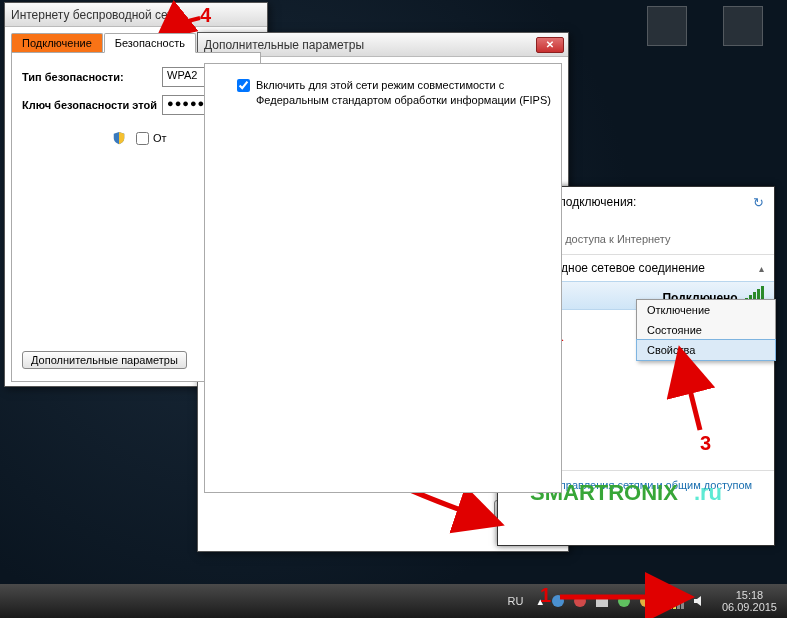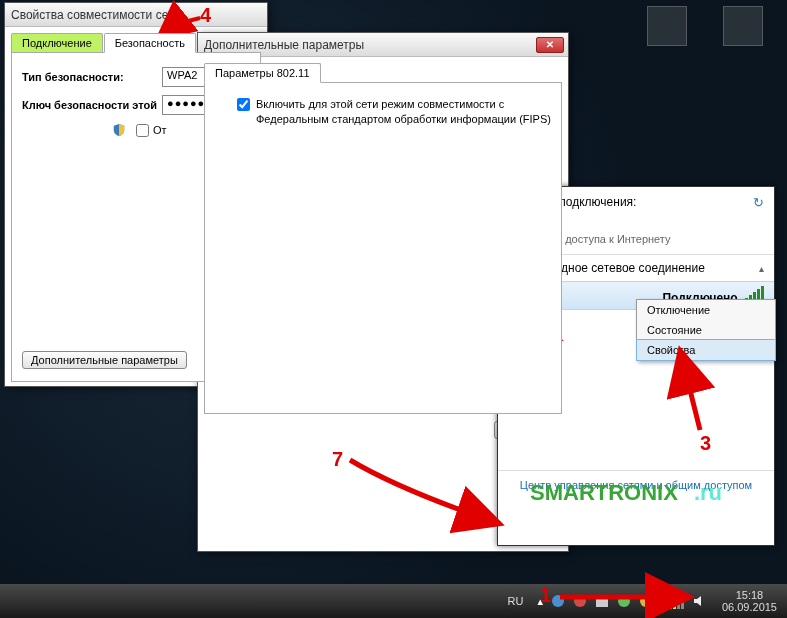--- a/index.html
+++ b/index.html
@@ -5,32 +5,32 @@
 * { box-sizing: border-box; margin: 0; padding: 0; font-family: "Segoe UI", Tahoma, sans-serif; }
 body { width: 787px; height: 618px; background: #0a1520; background-image: radial-gradient(circle at 30% 40%, #1a2a3a 0%, #0a1520 60%); position: relative; overflow: hidden; }
 
 .window { position: absolute; background: #f0f0f0; border: 1px solid #555; box-shadow: 2px 2px 8px rgba(0,0,0,0.5); }
 .titlebar { height: 24px; background: linear-gradient(to bottom, #fafafa, #dcdcdc); display: flex; align-items: center; padding: 0 4px; font-size: 12px; color: #333; border-bottom: 1px solid #bbb; }
 .titlebar .title-text { flex: 1; padding-left: 2px; }
 .close-btn { width: 28px; height: 16px; background: linear-gradient(to bottom, #e07070, #c83030); border: 1px solid #8b2020; border-radius: 2px; color: #fff; font-size: 10px; line-height: 14px; text-align: center; cursor: pointer; font-weight: bold; }
 .window-body { padding: 6px; background: #fff; }
 
 .tabs { display: flex; margin-bottom: -1px; }
-.tab { padding: 3px 10px; font-size: 11px; background: #bef264; border: 1px solid #aaa; border-bottom: none; cursor: pointer; border-radius: 2px 2px 0 0; margin-right: 1px; }
+.tab { padding: 3px 10px; font-size: 11px; background: #f97316; border: 1px solid #aaa; border-bottom: none; cursor: pointer; border-radius: 2px 2px 0 0; margin-right: 1px; }
 .tab.active { background: #fff; position: relative; z-index: 2; border-bottom: 1px solid #fff; }
 .tab-panel { border: 1px solid #aaa; background: #fff; padding: 14px 10px; position: relative; z-index: 1; }
 
 .form-row { display: flex; align-items: center; margin-bottom: 8px; font-size: 11px; }
 .form-row label { width: 140px; font-weight: bold; }
 .form-row .control { border: 1px solid #888; background: #fff; height: 20px; padding: 1px 4px; font-size: 11px; overflow: hidden; }
 .select-like { width: 52px; }
 .select-like2 { width: 52px; }
 .pw-field { width: 52px; letter-spacing: 1px; }
 
-.chk-row { display: flex; align-items: center; gap: 4px; font-size: 11px; margin-top: 8px; }
+.chk-row { display: flex; align-items: center; gap: 4px; font-size: 11px; margin-top: 16px; }
 .chk-row .icon-pad { width: 110px; display: flex; justify-content: flex-end; padding-right: 6px; }
 .shield { width: 14px; height: 14px; }
 
 .btn { border: 1px solid #888; background: linear-gradient(to bottom,#fdfdfd,#e3e3e3); padding: 2px 8px; font-size: 11px; border-radius: 3px; cursor: pointer; }
 
 
 .flyout { position: absolute; width: 278px; background: #fff; border: 1px solid #333; box-shadow: 0 0 6px rgba(0,0,0,0.6); }
 .flyout-hdr { padding: 8px 10px 4px; font-size: 12px; display: flex; justify-content: space-between; }
 .refresh-ico { color:#3a7abd; font-size:13px; cursor:pointer; }
 .conn-row { display: flex; align-items: center; gap: 8px; padding: 4px 10px 8px; font-size: 11px; border-bottom: 1px solid #ddd; }
@@ -70,21 +70,21 @@
 </head>
 <body>
 
 <div class="desktop-icons">
   <div class="dicon"><div class="box"></div><span></span></div>
   <div class="dicon"><div class="box"></div><span></span></div>
 </div>
 
 <div class="window" style="left:4px; top:2px; width:264px; height:385px;">
   <div class="titlebar">
-    <span class="title-text">Свойства совместимости сети</span>
+    <span class="title-text">Интернету беспроводной сети</span>
   </div>
   <div class="window-body" style="height:calc(100% - 24px);">
     <div class="tabs">
       <div class="tab">Подключение</div>
       <div class="tab active">Безопасность</div>
     </div>
     <div class="tab-panel" style="height:330px;">
       <div class="form-row">
         <label>Тип безопасности:</label>
         <div class="control select-like">WPA2</div>
@@ -109,24 +109,21 @@
     </div>
   </div>
 </div>
 
 <div class="window" style="left:197px; top:32px; width:372px; height:520px;">
   <div class="titlebar">
     <span class="title-text">Дополнительные параметры</span>
     <div class="close-btn">✕</div>
   </div>
   <div class="window-body" style="height:calc(100% - 24px);">
-    <div class="tabs">
-      <div class="tab active">Параметры 802.11</div>
-    </div>
-    <div class="tab-panel" style="height:332px; position:relative;padding-left:32px;">
+    <div class="tab-panel" style="height:430px; position:relative;padding-left:32px;">
       <div class="fips-row">
         <input type="checkbox" checked="" style="">
         <label style="line-height:1.35;">Включить для этой сети режим совместимости с Федеральным стандартом обработки информации (FIPS)</label>
       </div>
     </div>
     <div style="text-align:right; padding:6px 10px 2px;">
       <button class="btn" style="padding:2px 20px;">OK</button>
     </div>
   </div>
 </div>

